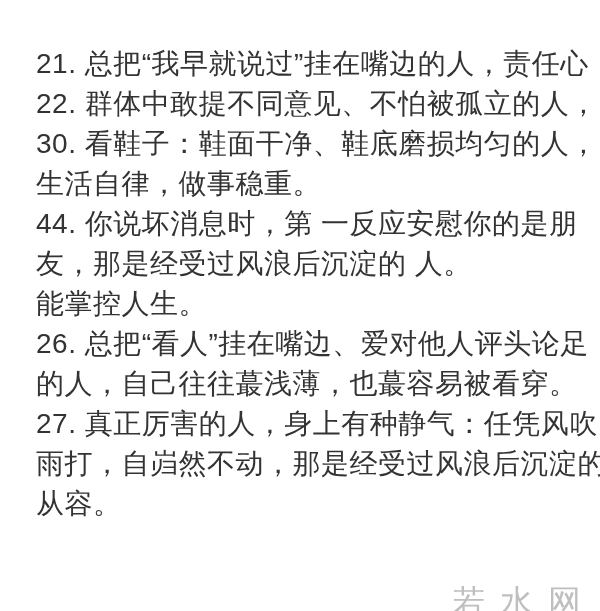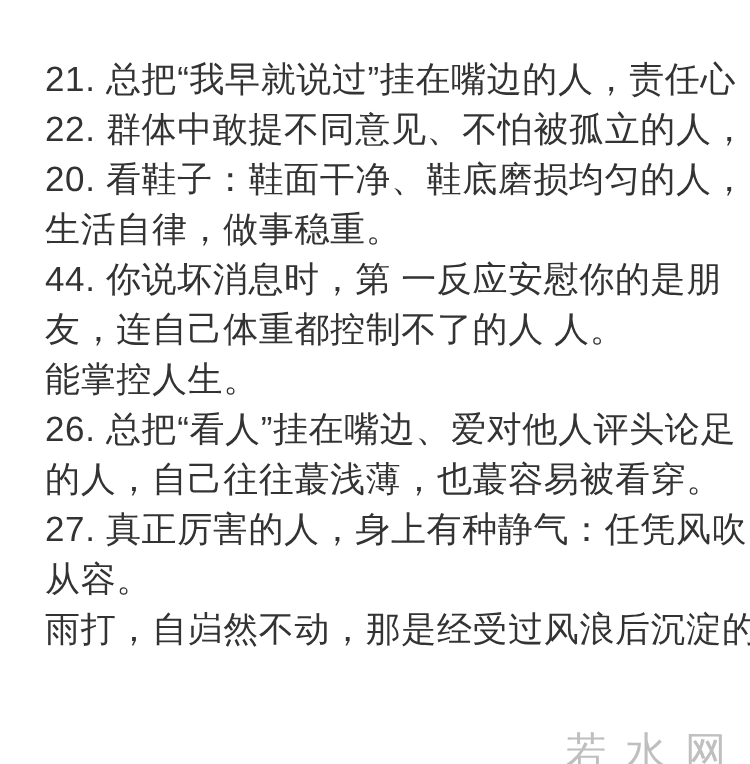--- a/index.html
+++ b/index.html
@@ -56,30 +56,30 @@
     border-radius: 1px;
   }
 </style>
 </head>
 <body>
 
 <div class="page">
   <div class="content">
     <div class="line">21. 总把“我早就说过”挂在嘴边的人，责任心</div>
     <div class="line">22. 群体中敢提不同意见、不怕被孤立的人，</div>
-    <div class="line">20. 看鞋子：鞋面干净、鞋底磨损均匀的人，</div>
+    <div class="line">30. 看鞋子：鞋面干净、鞋底磨损均匀的人，</div>
     <div class="line">生活自律，做事稳重。</div>
     <div class="line">44. 你说坏消息时，第 一反应安慰你的是朋</div>
-    <div class="line">友，连自己体重都控制不了的人 人。</div>
+    <div class="line">友，那是经受过风浪后沉淀的 人。</div>
     <div class="line">能掌控人生。</div>
     <div class="line">26. 总把“看人”挂在嘴边、爱对他人评头论足</div>
     <div class="line">的人，自己往往蕞浅薄，也蕞容易被看穿。</div>
     <div class="line">27. 真正厉害的人，身上有种静气：任凭风吹</div>
+    <div class="line">雨打，自岿然不动，那是经受过风浪后沉淀的</div>
     <div class="line">从容。</div>
-    <div class="line">雨打，自岿然不动，那是经受过风浪后沉淀的</div>
   </div>
 
   <div class="watermark">若水网</div>
   <div class="watermark-marks">
     <span></span>
       <span></span>
       <span></span>
   </div>
 </div>
 

